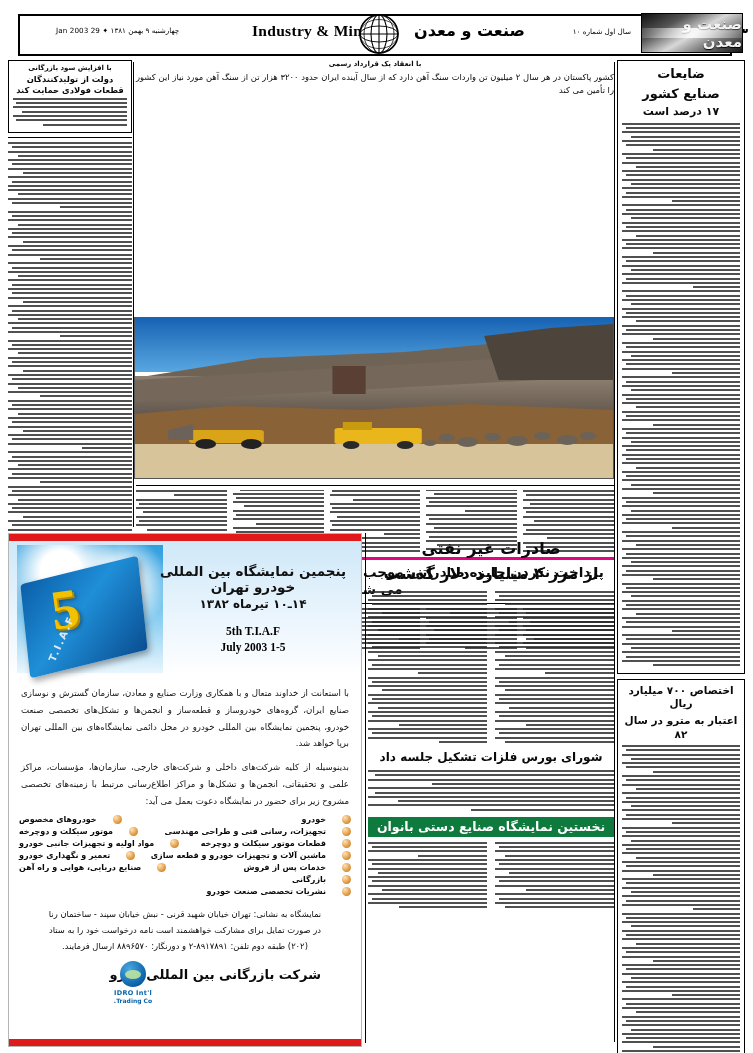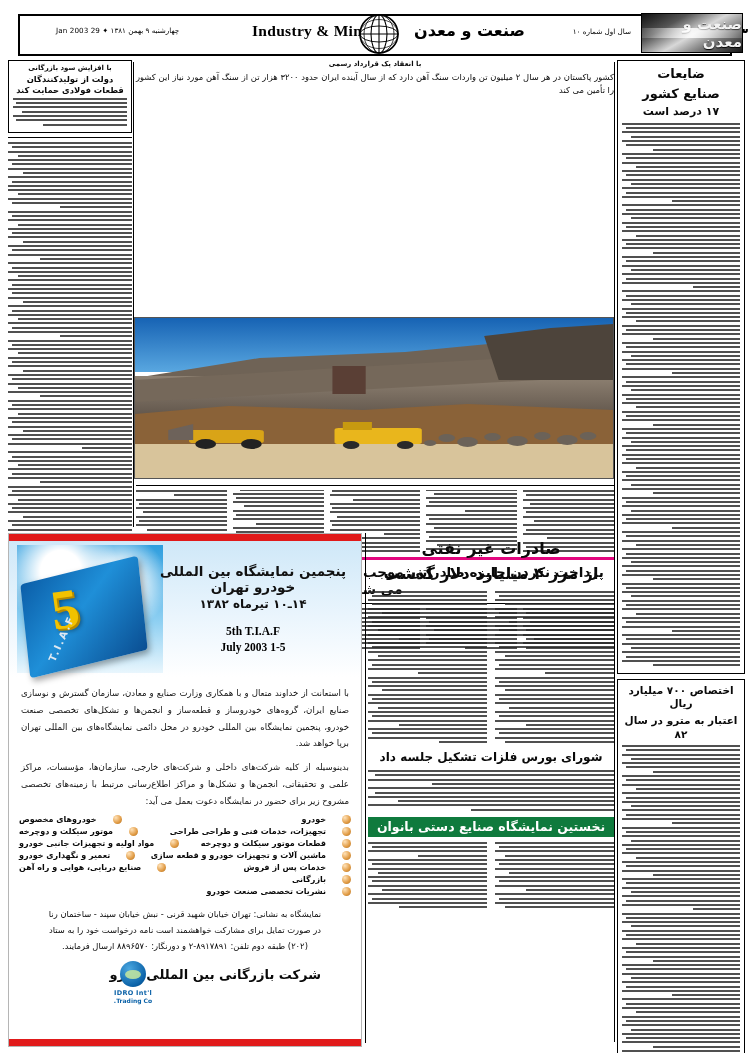--- a/index.html
+++ b/index.html
@@ -852,21 +852,21 @@
             <span>خودرو</span>
           </div>
           <div class="bi">
             <span class="bullet"></span>
             <span>خودروهای مخصوص</span>
           </div>
         </div>
         <div class="row">
           <div class="bi">
             <span class="bullet"></span>
-            <span>تجهیزات، خدمات فنی و طراحی طراحی</span>
+            <span>تجهیزات، رسانی فنی و طراحی مهندسی</span>
           </div>
           <div class="bi">
             <span class="bullet"></span>
             <span>موتور سیکلت و دوچرخه</span>
           </div>
         </div>
         <div class="row">
           <div class="bi">
             <span class="bullet"></span>
             <span>قطعات موتور سیکلت و دوچرخه</span>

